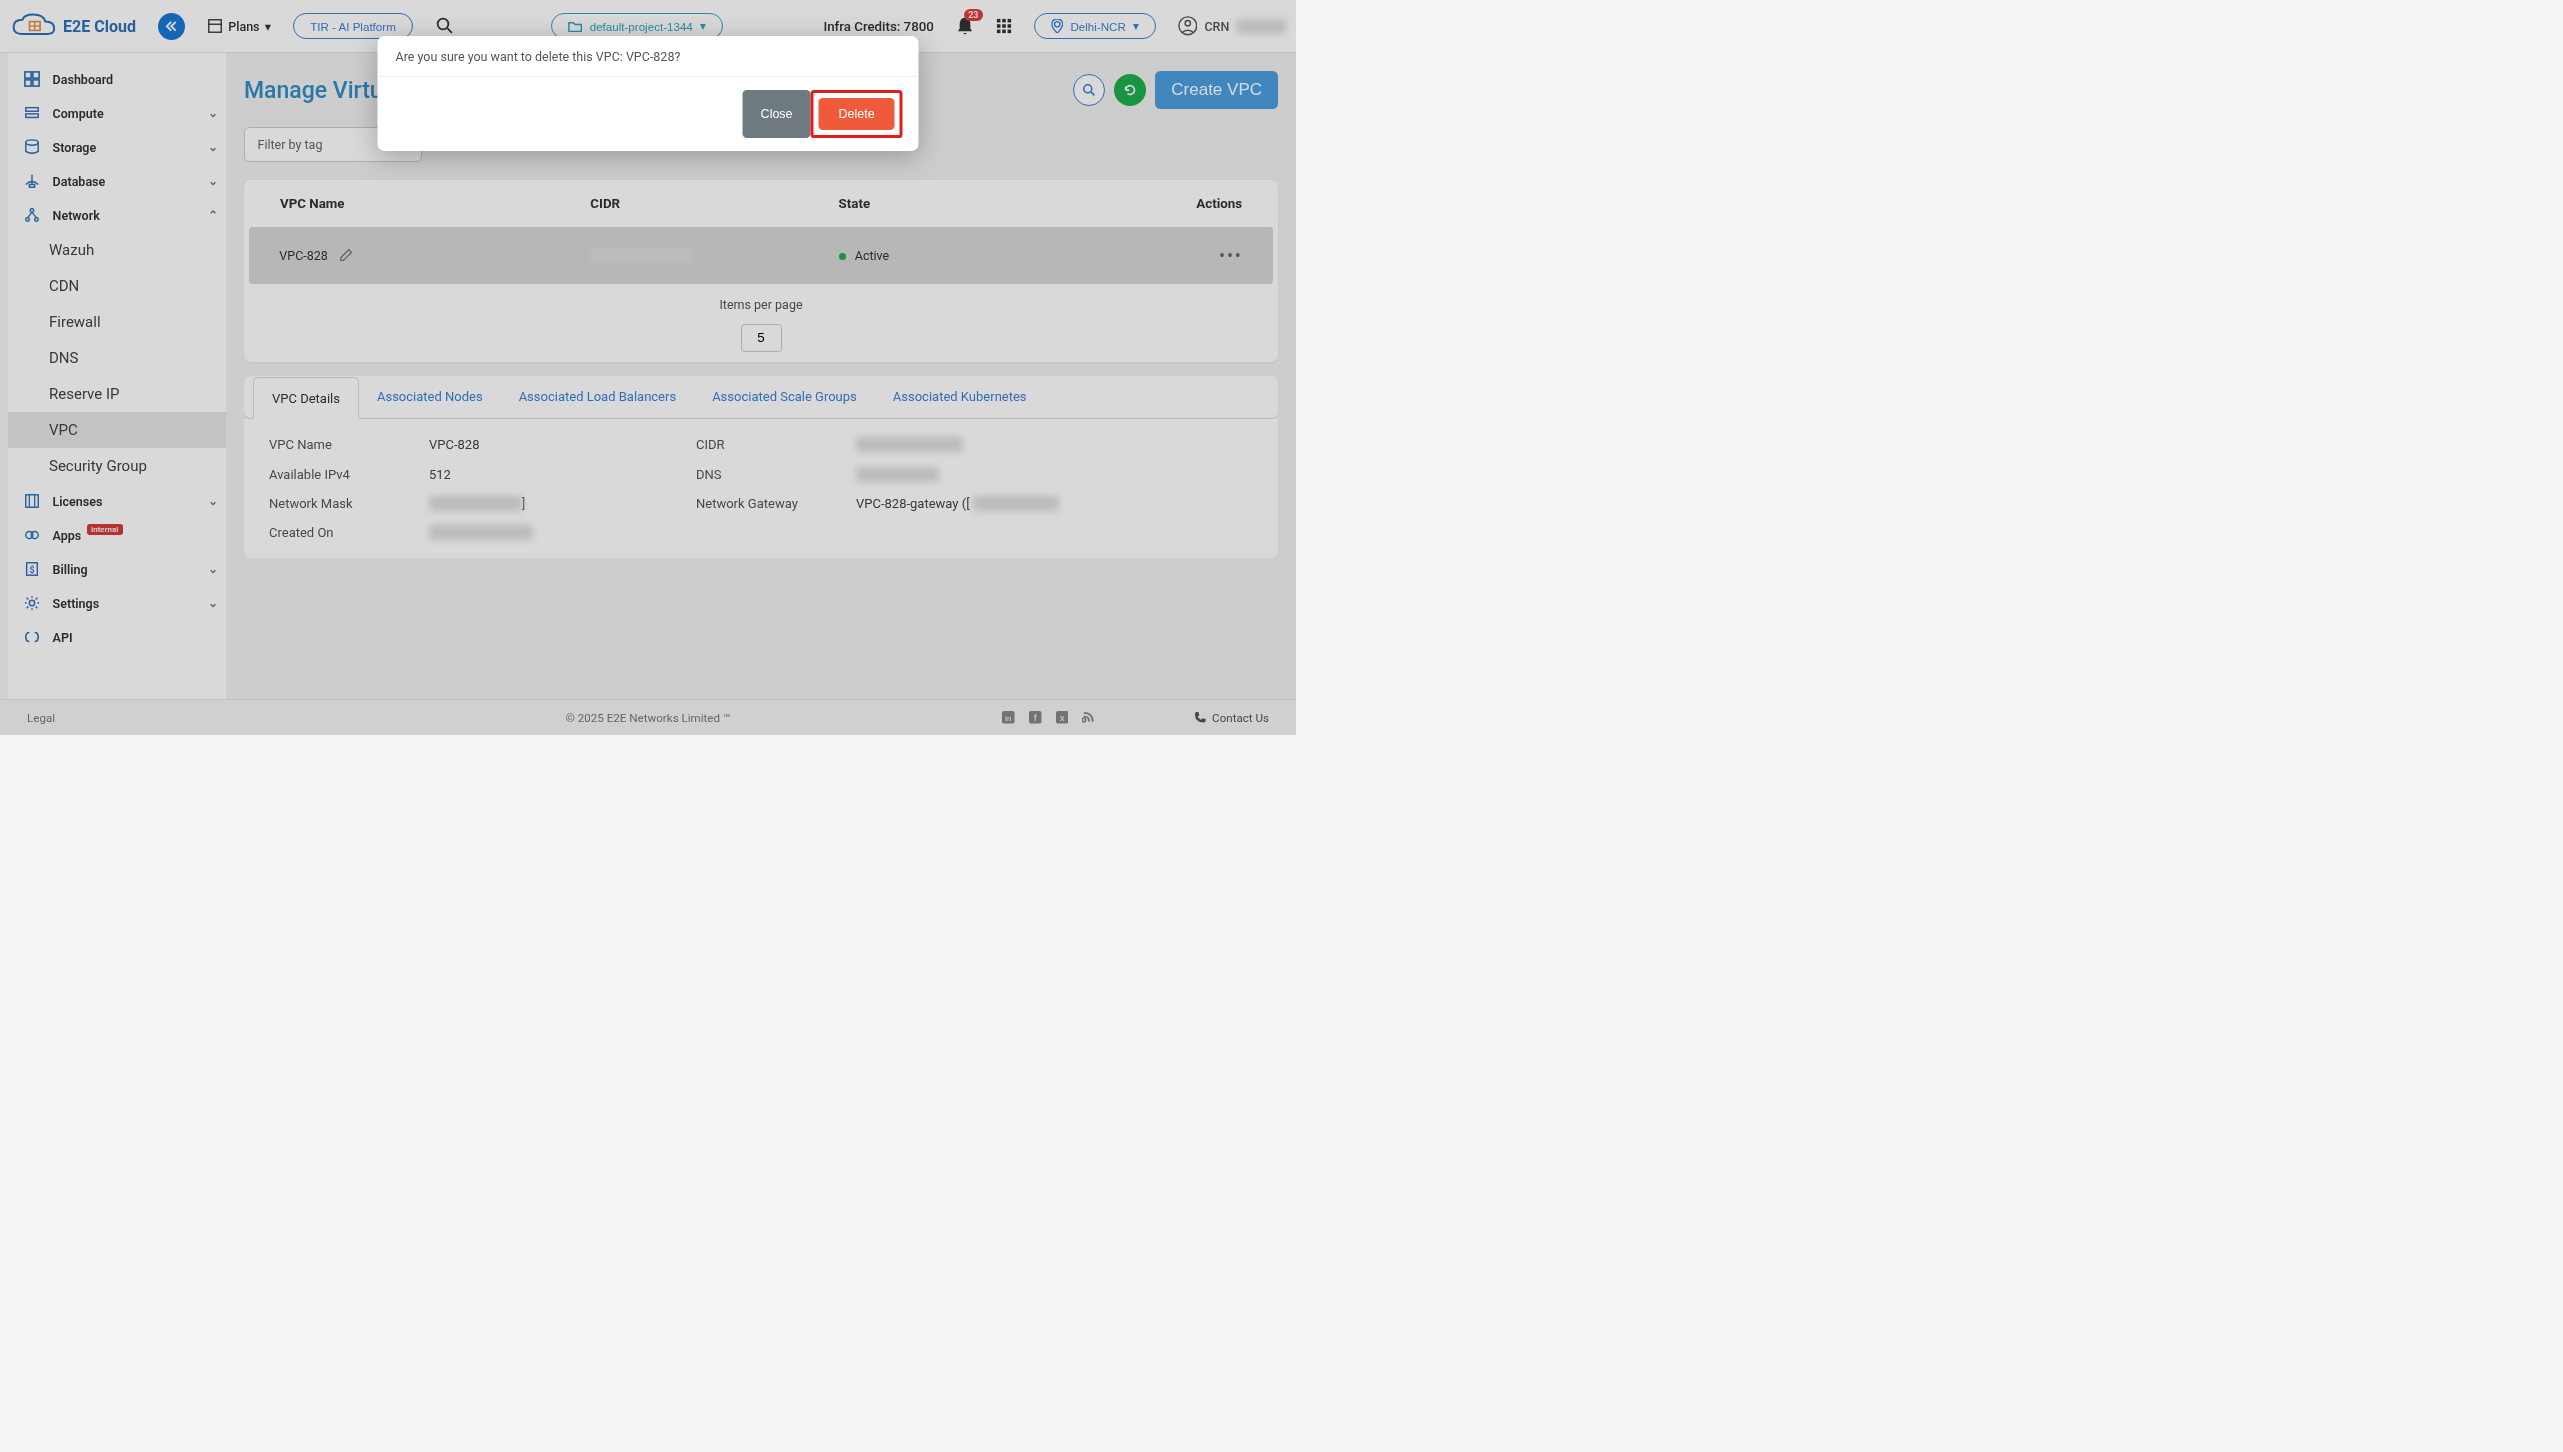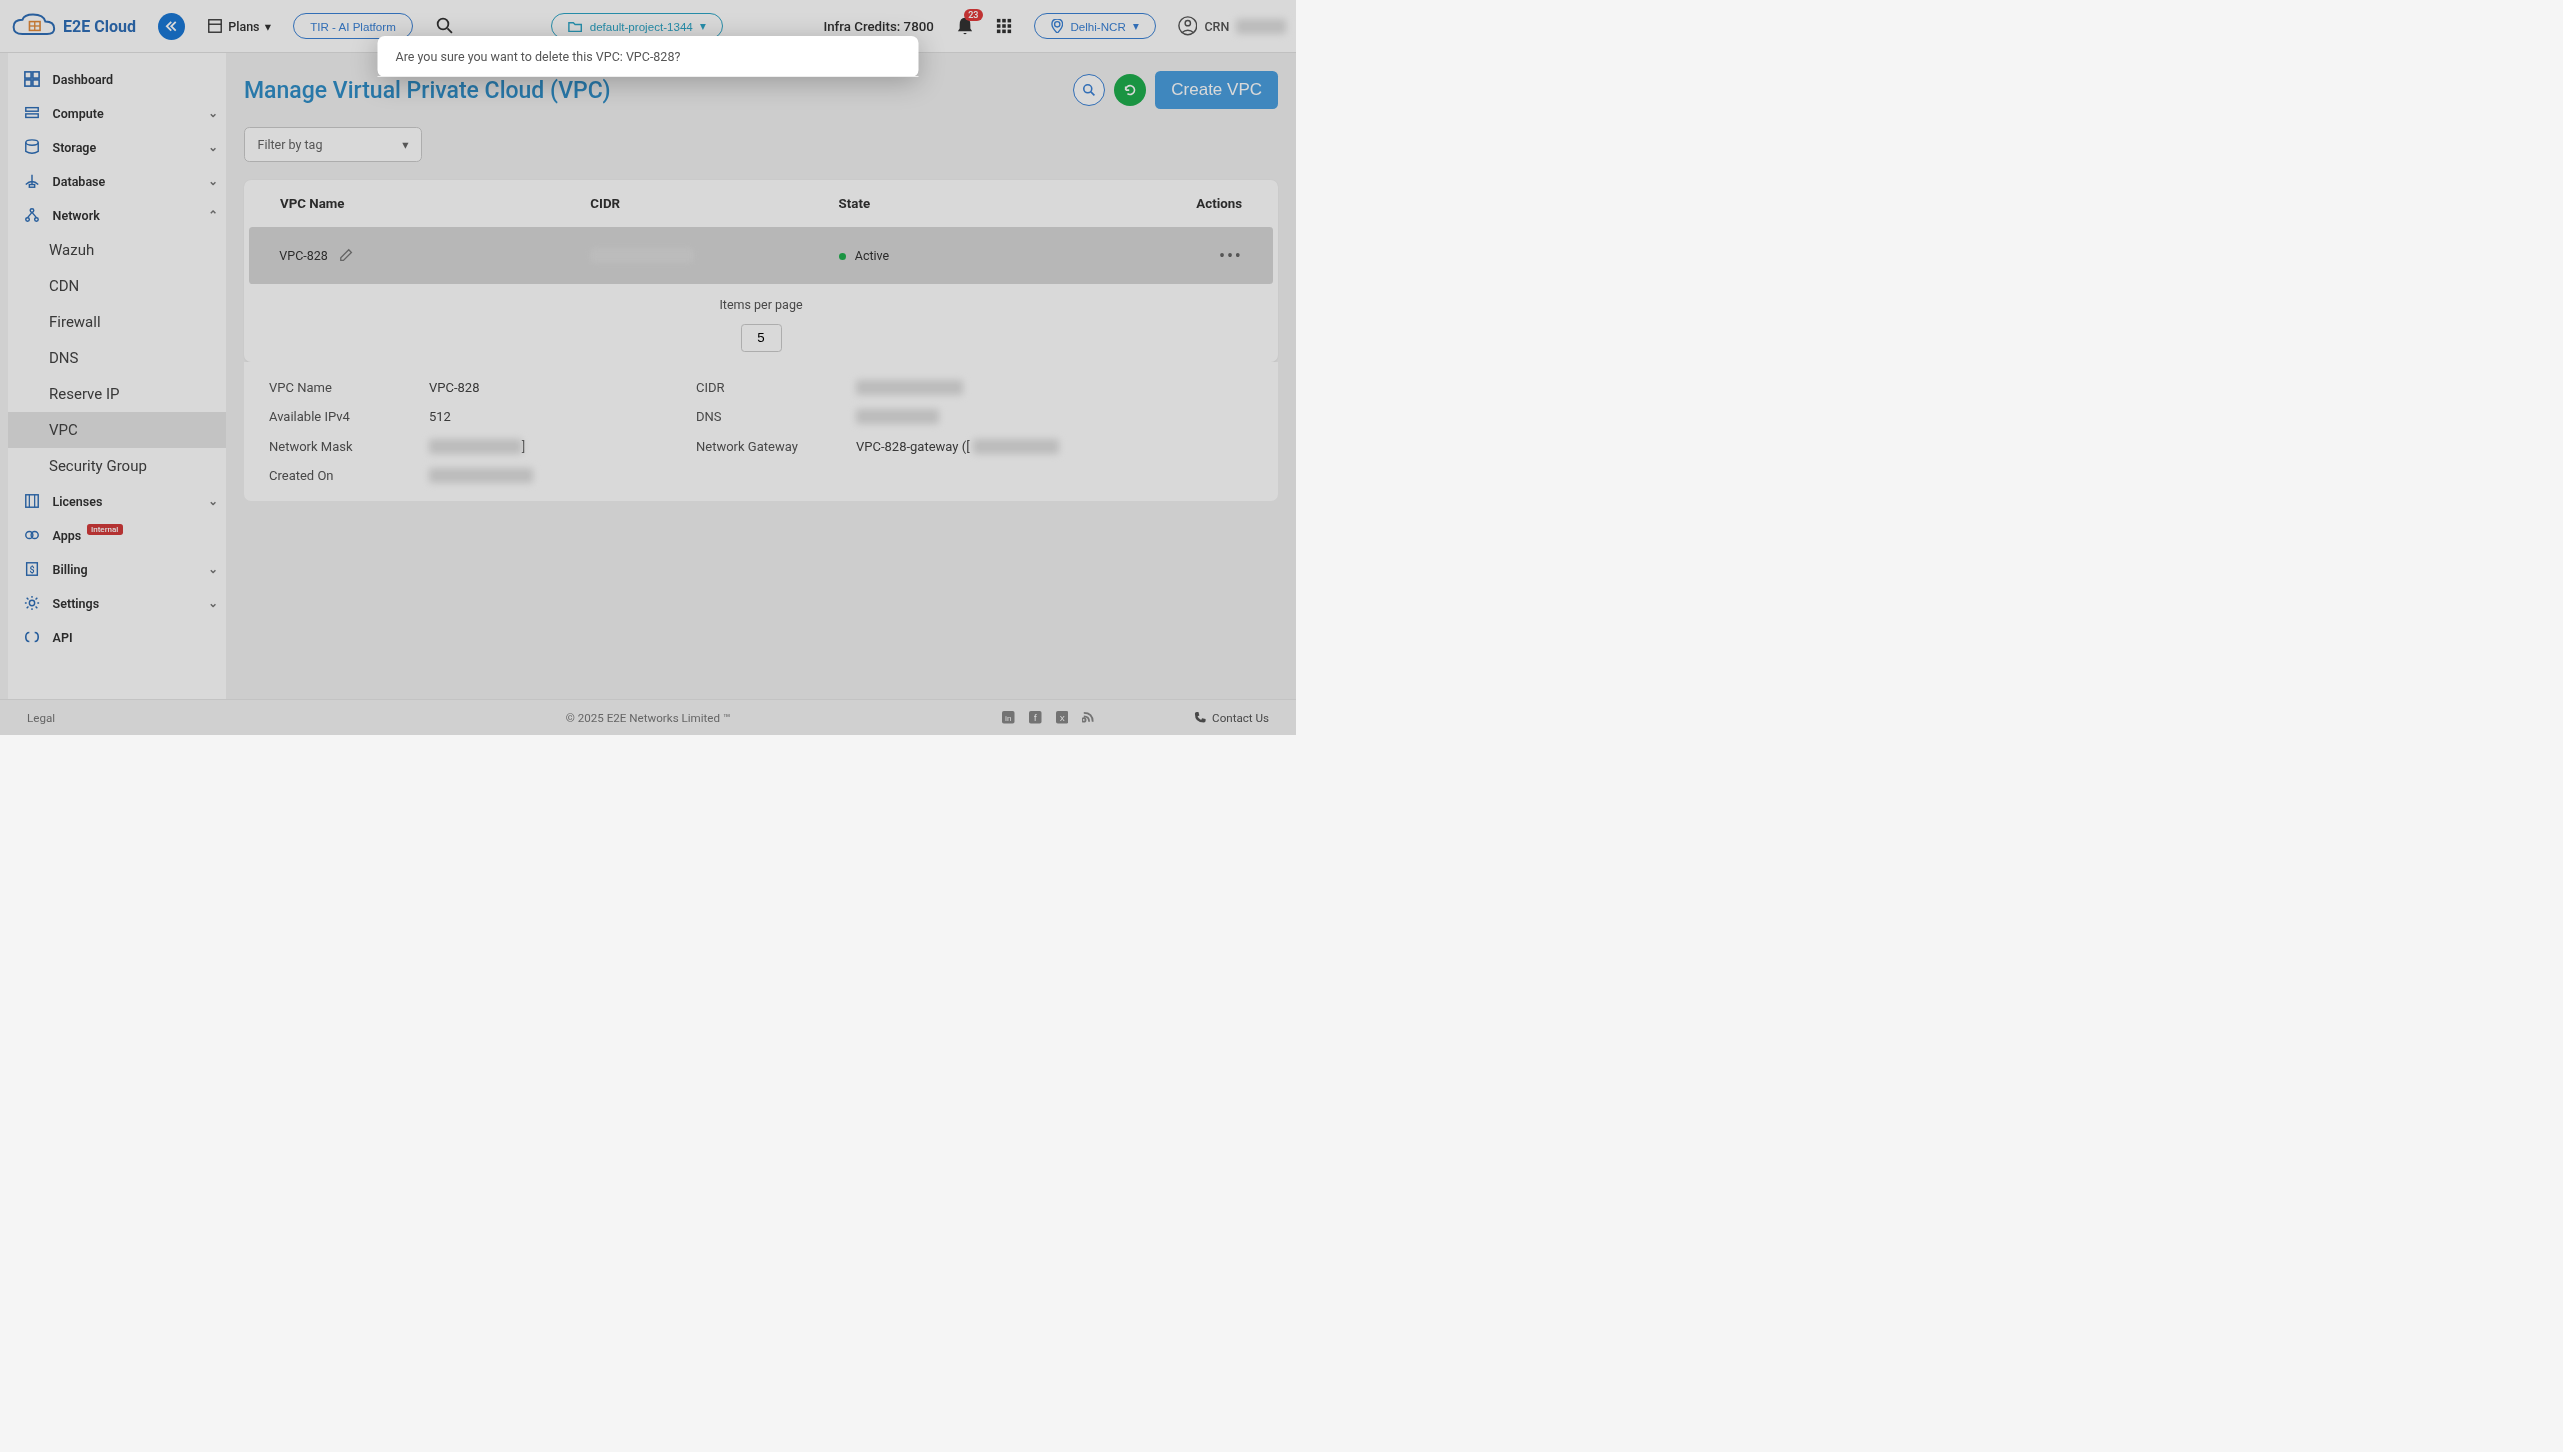--- a/index.html
+++ b/index.html
@@ -401,20 +401,27 @@
         <div><span class="blur-box">XX.XX.XX.X/XX</span></div>
         <div><span class="state-dot"></span><span>Active</span></div>
         <div class="actions-cell">•••</div>
       </div>
       <div class="pager">
         <span>Items per page</span>
         <input value="5" style="">
       </div>
     </div>
 
+    <div class="tabs">
+      <div class="tab active">VPC Details</div>
+      <div class="tab">Associated Nodes</div>
+      <div class="tab">Associated Load Balancers</div>
+      <div class="tab">Associated Scale Groups</div>
+      <div class="tab">Associated Kubernetes</div>
+    </div>
     <div class="details">
       <div class="lab">VPC Name</div>
       <div>VPC-828</div>
       <div class="lab">CIDR</div>
       <div><span class="blur-box">XX.XX.XX.X/XX</span></div>
       <div class="lab">Available IPv4</div>
       <div>512</div>
       <div class="lab">DNS</div>
       <div><span class="blur-box">xxxxxxxxxx</span></div>
       <div class="lab">Network Mask</div>
@@ -460,14 +467,20 @@
           <path d="M3 1 Q1 1 1 3 Q1 13 11 13 Q13 13 13 11 L13 9 L9 8 L8 10 Q5 9 4 6 L6 5 L5 1 Z" fill="#555"></path>
         </svg>
       <span>Contact Us</span>
     </span>
   </div>
 </div>
 
 <div class="overlay-dim"></div>
 <div class="modal">
   <div class="modal-body">Are you sure you want to delete this VPC: VPC-828?</div>
+  <div class="modal-foot">
+    <button class="btn-close">Close</button>
+    <span class="delete-highlight">
+      <button class="btn-delete">Delete</button>
+    </span>
+  </div>
 </div>
 
 
 </body></html>

